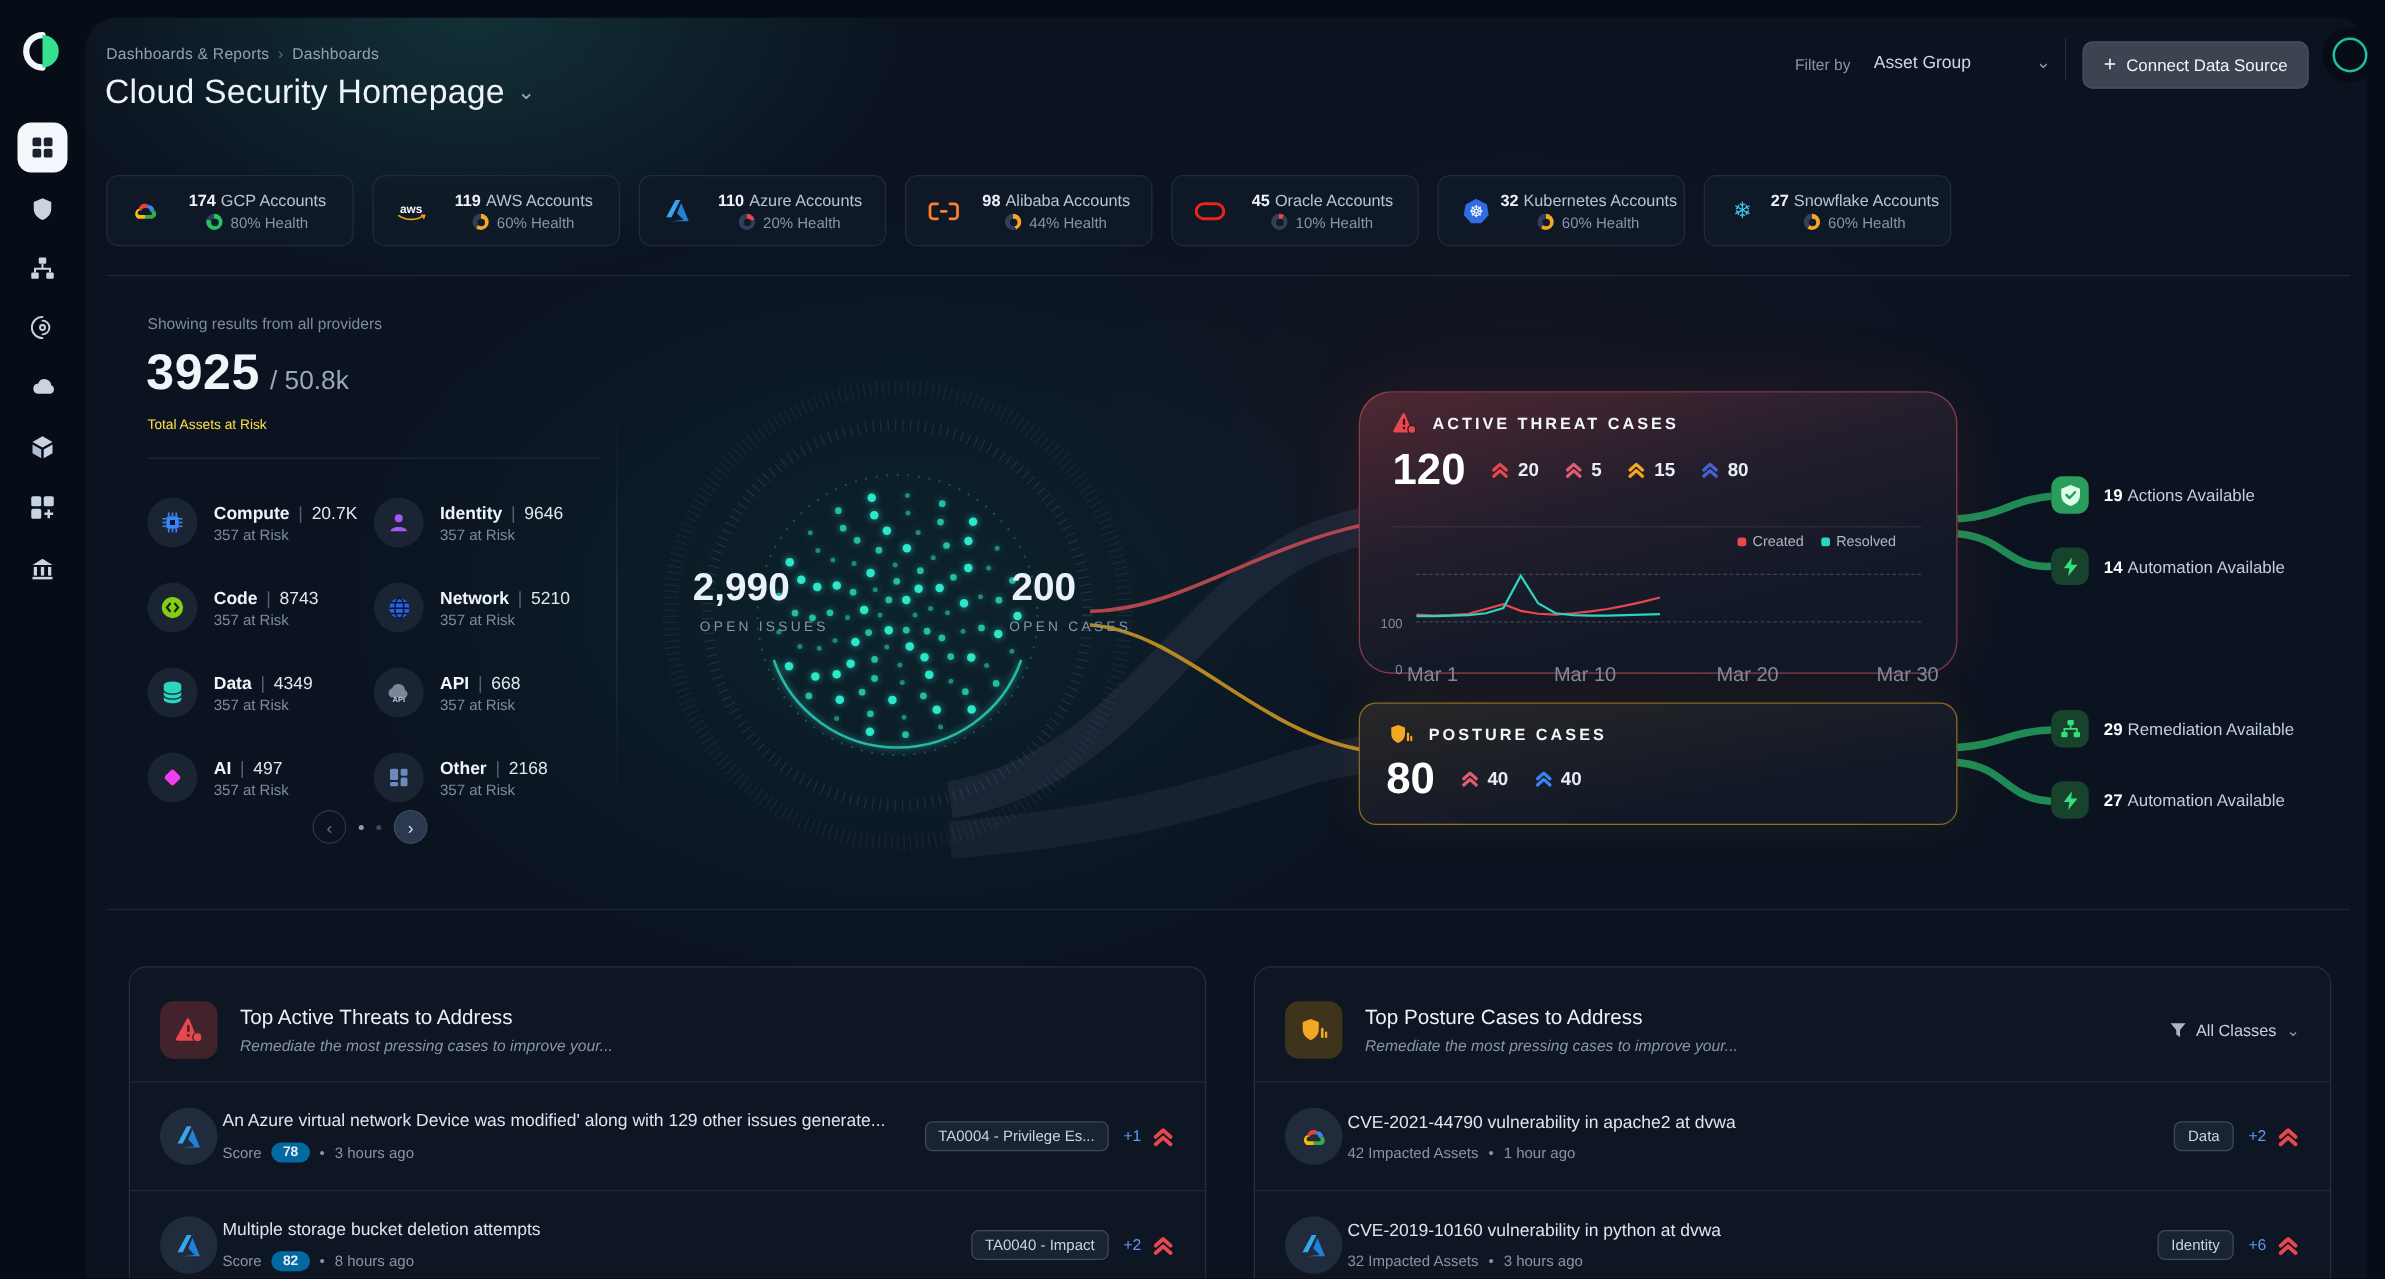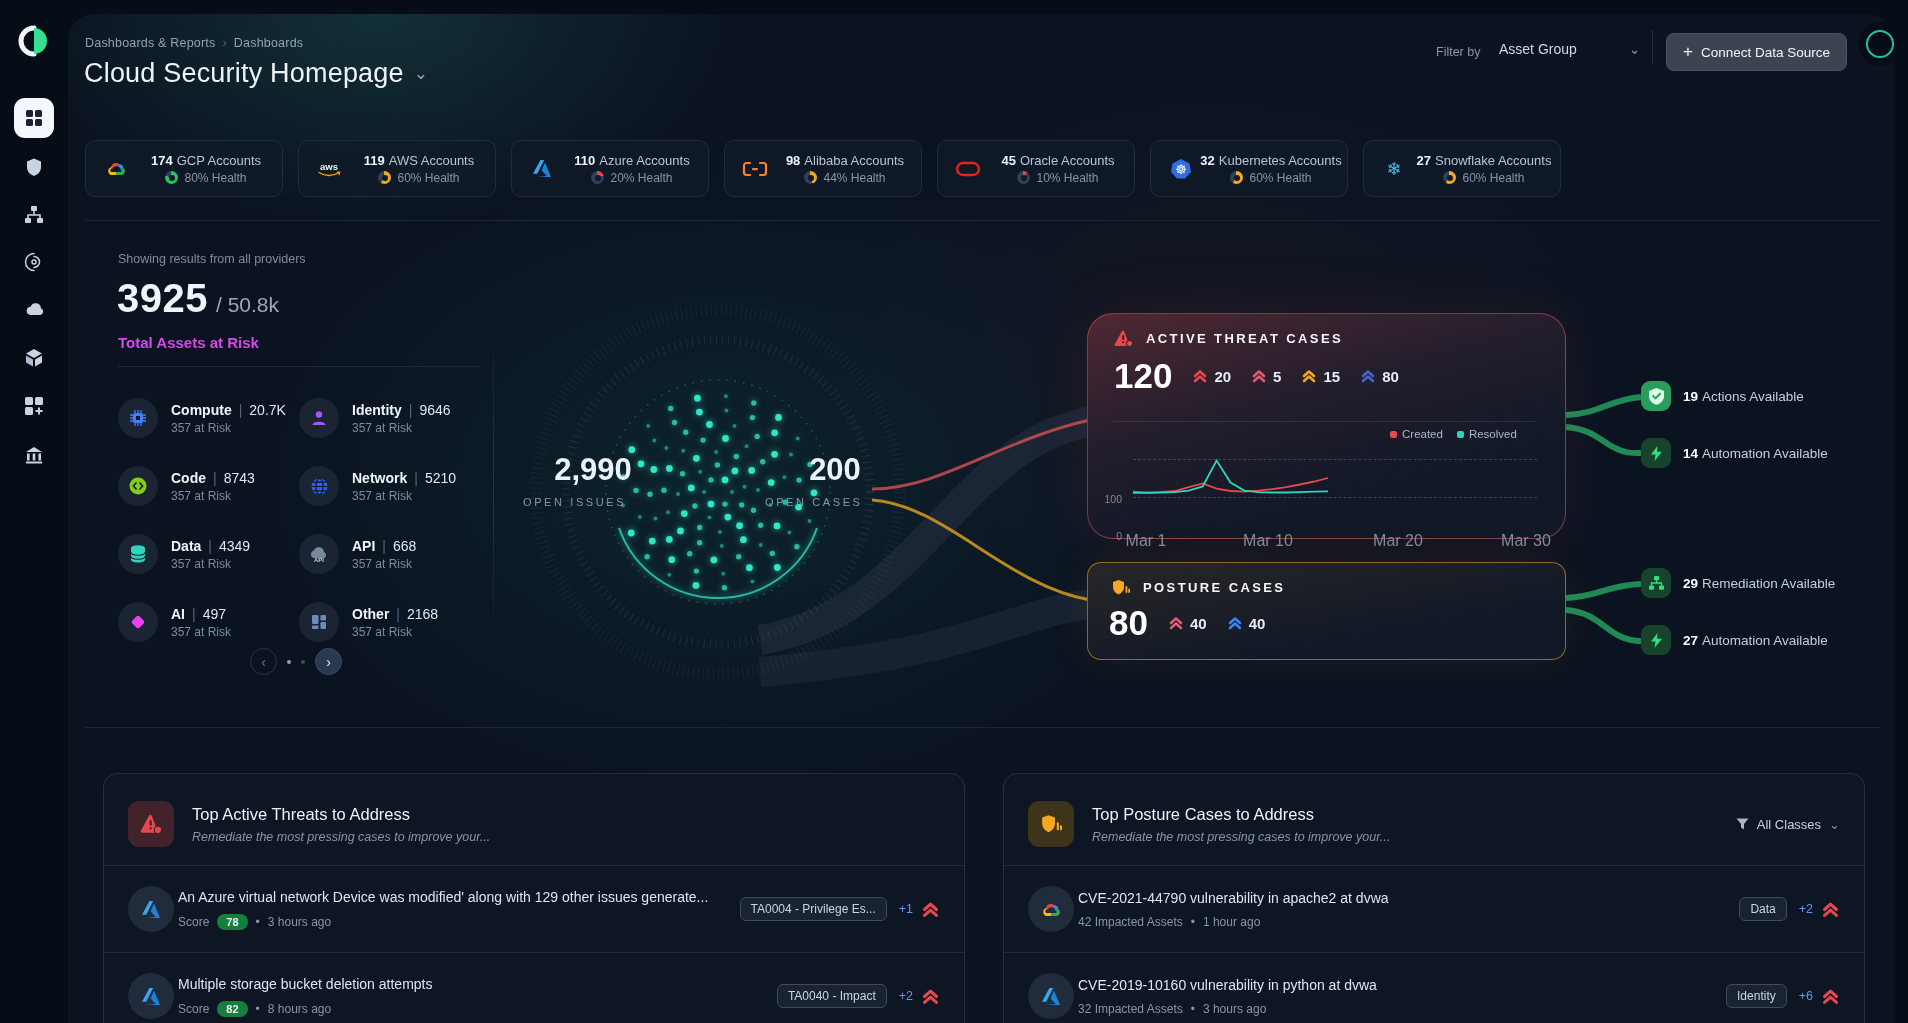--- a/index.html
+++ b/index.html
@@ -45,39 +45,39 @@
   .pline1 b{color:#eef3f9;font-weight:700;margin-right:4px;}
   .pline2{display:flex;align-items:center;gap:6px;font-size:12px;color:#8795a6;}
   .donut{width:13px;height:13px;border-radius:50%;position:relative;display:inline-block;}
   .donut::after{content:"";position:absolute;left:3.5px;top:3.5px;width:6px;height:6px;border-radius:50%;background:#101a28;}
   #cards-divider{left:85px;top:220px;width:1795px;height:1px;background:#1c2736;}
   
   #showing{left:118px;top:252px;font-size:12.5px;color:#7d8b9d;}
   #risk-line{left:117px;top:276px;}
   #risk-count{font-size:40px;font-weight:700;color:#f0f5fa;letter-spacing:.5px;}
   #risk-total{font-size:21px;color:#9aa8b9;margin-left:8px;}
-  #risk-label{left:118px;top:334px;font-size:15px;color:#d946ef;font-weight:bold;}
+  #risk-label{left:118px;top:334px;font-size:11px;color:#fde047;}
   #stats-divider{left:118px;top:366px;width:362px;height:1px;background:#1e2938;}
   #cat-grid{left:118px;top:384px;width:380px;display:grid;grid-template-columns:181px 181px;grid-auto-rows:68px;}
   .cat{display:flex;align-items:center;gap:13px;cursor:pointer;}
   .cicon{width:40px;height:40px;border-radius:50%;background:#1b2433;display:flex;align-items:center;justify-content:center;flex:none;}
   .cline1{font-size:14px;color:#dfe7f0;display:block;}
   .cline1 b{color:#f0f5fa;font-weight:700;}
   .cpipe{color:#55637a;margin:0 7px;}
   .crisk{font-size:12px;color:#7d8b9d;display:block;margin-top:3px;}
   #pager{left:250px;top:648px;display:flex;align-items:center;gap:10px;}
   .pg-btn{width:25px;height:25px;border-radius:50%;border:1px solid #2a3545;color:#66758a;display:flex;
     align-items:center;justify-content:center;font-size:14px;cursor:pointer;}
   .pg-btn.lit{background:#2c3850;border-color:#3a4a63;color:#dfe7f0;}
   .pg-dot{width:4px;height:4px;border-radius:50%;background:#39485d;}
   .pg-dot.on{background:#8fa0b5;}
   #v-divider{left:493px;top:322px;width:1px;height:326px;background:linear-gradient(180deg,transparent,rgba(160,180,200,.18),transparent);}
   
   .big-num{font-size:31px;font-weight:600;color:#eaf1f8;text-align:center;}
-  .big-lab{font-size:11px;letter-spacing:2.6px;color:#8795a6;text-align:left;margin-top:8px;}
+  .big-lab{font-size:11px;letter-spacing:2.6px;color:#8795a6;text-align:right;margin-top:8px;}
   #open-issues{left:523px;top:452px;width:140px;}
   #open-cases{left:765px;top:452px;width:140px;}
   
   #threat-card{left:1087px;top:313px;width:477px;height:224px;border-radius:26px;
     background:linear-gradient(165deg, rgba(134,52,58,.52) 0%, rgba(70,36,48,.32) 38%, rgba(17,24,38,.88) 72%),#141b2a;
     border:1px solid rgba(226,95,99,.5);box-shadow:0 0 60px rgba(229,72,77,.10);cursor:pointer;}
   #posture-card{left:1087px;top:562px;width:477px;height:96px;border-radius:14px;
     background:linear-gradient(170deg, rgba(86,66,32,.30), rgba(17,24,38,.9) 70%),#141b2a;
     border:1px solid rgba(243,167,38,.55);box-shadow:0 0 40px rgba(245,166,35,.08);cursor:pointer;}
   .card-hdr{position:absolute;display:flex;align-items:center;gap:13px;font-size:13px;font-weight:700;
@@ -104,21 +104,21 @@
   .bp-hdr{display:flex;align-items:center;gap:18px;padding:17px 24px 0 24px;height:66px;box-sizing:content-box;}
   .bp-ic{width:46px;height:46px;border-radius:11px;display:flex;align-items:center;justify-content:center;flex:none;}
   .bp-title{font-size:16.5px;color:#edf2f8;font-weight:500;}
   .bp-sub{font-size:12.5px;color:#8795a6;margin-top:6px;font-style:italic;}
   .bp-div{height:1px;background:#20293a;margin-top:8px;}
   .panel-row{display:flex;align-items:center;gap:4px;padding:0 24px;height:86px;border-bottom:1px solid #20293a;cursor:pointer;}
   .avatar{width:46px;height:46px;border-radius:50%;background:#202b3b;display:flex;align-items:center;justify-content:center;flex:none;}
   .row-main{flex:1;min-width:0;}
   .row-title{font-size:14px;color:#dde5ef;white-space:nowrap;overflow:hidden;text-overflow:ellipsis;}
   .row-meta{display:flex;align-items:center;gap:8px;font-size:12px;color:#8795a6;margin-top:8px;}
-  .pill{background:#15803d;border-radius:10px;padding:2px 9px;font-size:11px;font-weight:700;color:#e8eef6;}
+  .pill{background:#0369a1;border-radius:10px;padding:2px 9px;font-size:11px;font-weight:700;color:#e8eef6;}
   .badge{border:1px solid #3d4a5f;background:rgba(29,39,54,.8);border-radius:6px;padding:4px 10px;
     font-size:12px;color:#cad4e2;white-space:nowrap;}
   .plusn{font-size:12.5px;color:#5d9bf0;margin:0 4px 0 8px;}
   .filter-chip{margin-left:auto;display:flex;align-items:center;gap:8px;font-size:13px;color:#c6d1de;cursor:pointer;}
   svg{display:block;}
   .dots-glow{filter:drop-shadow(0 0 3px rgba(46,230,200,.75));}
 </style>
 </head>
 <body>
 

